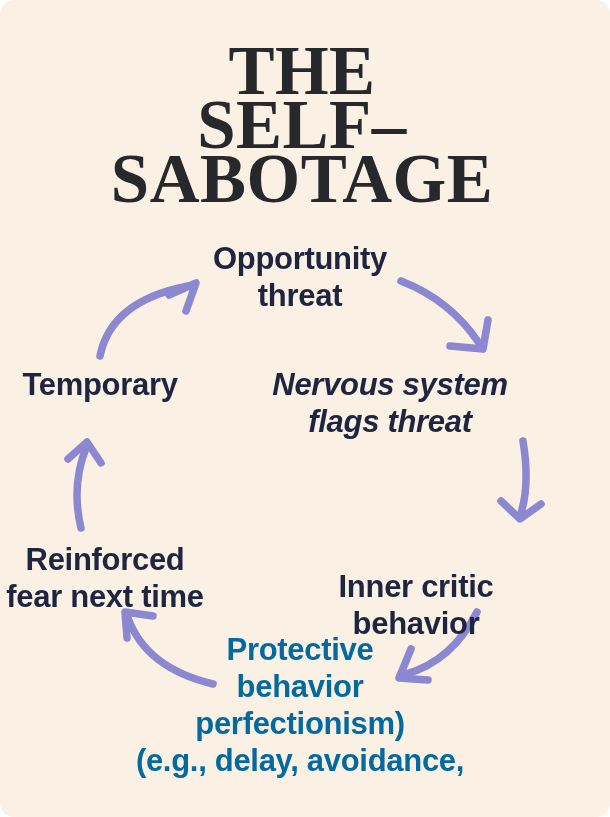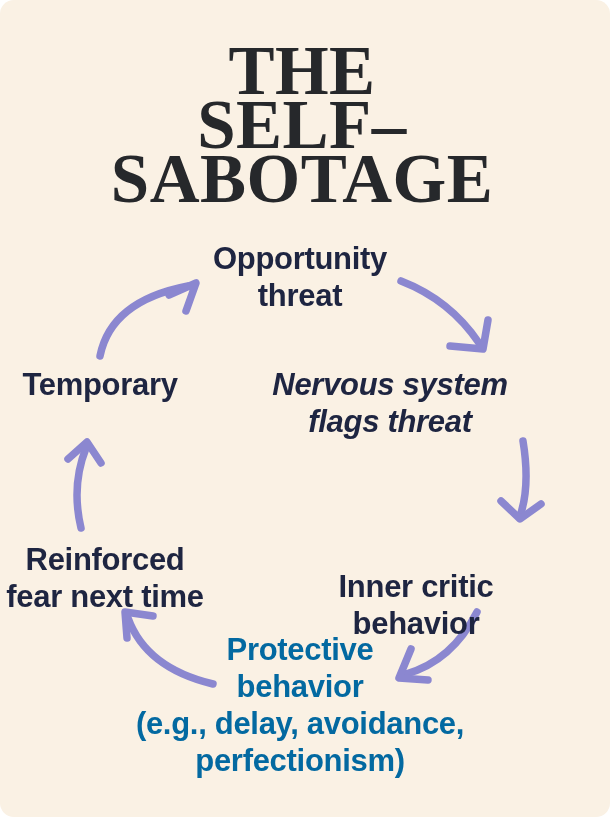--- a/index.html
+++ b/index.html
@@ -93,22 +93,22 @@
   </div>
 
   <div class="node" style="left: 416px; top: 568px; color: rgb(30, 37, 65);">
     <span>Inner critic</span>
     <span>behavior</span>
   </div>
 
   <div class="node" style="left: 300px; top: 631px; color: #0369a1;">
     <span>Protective</span>
     <span>behavior</span>
+    <span>perfectionism)</span>
     <span>(e.g., delay, avoidance,</span>
-    <span>perfectionism)</span>
   </div>
 
   <div class="node" style="left: 105px; top: 541px; color: rgb(30, 37, 65);">
     <span>Reinforced</span>
     <span>fear next time</span>
   </div>
 
   <div class="node" style="left: 100px; top: 366px; color: rgb(30, 37, 65);">
     <span>Temporary</span>
   </div>

